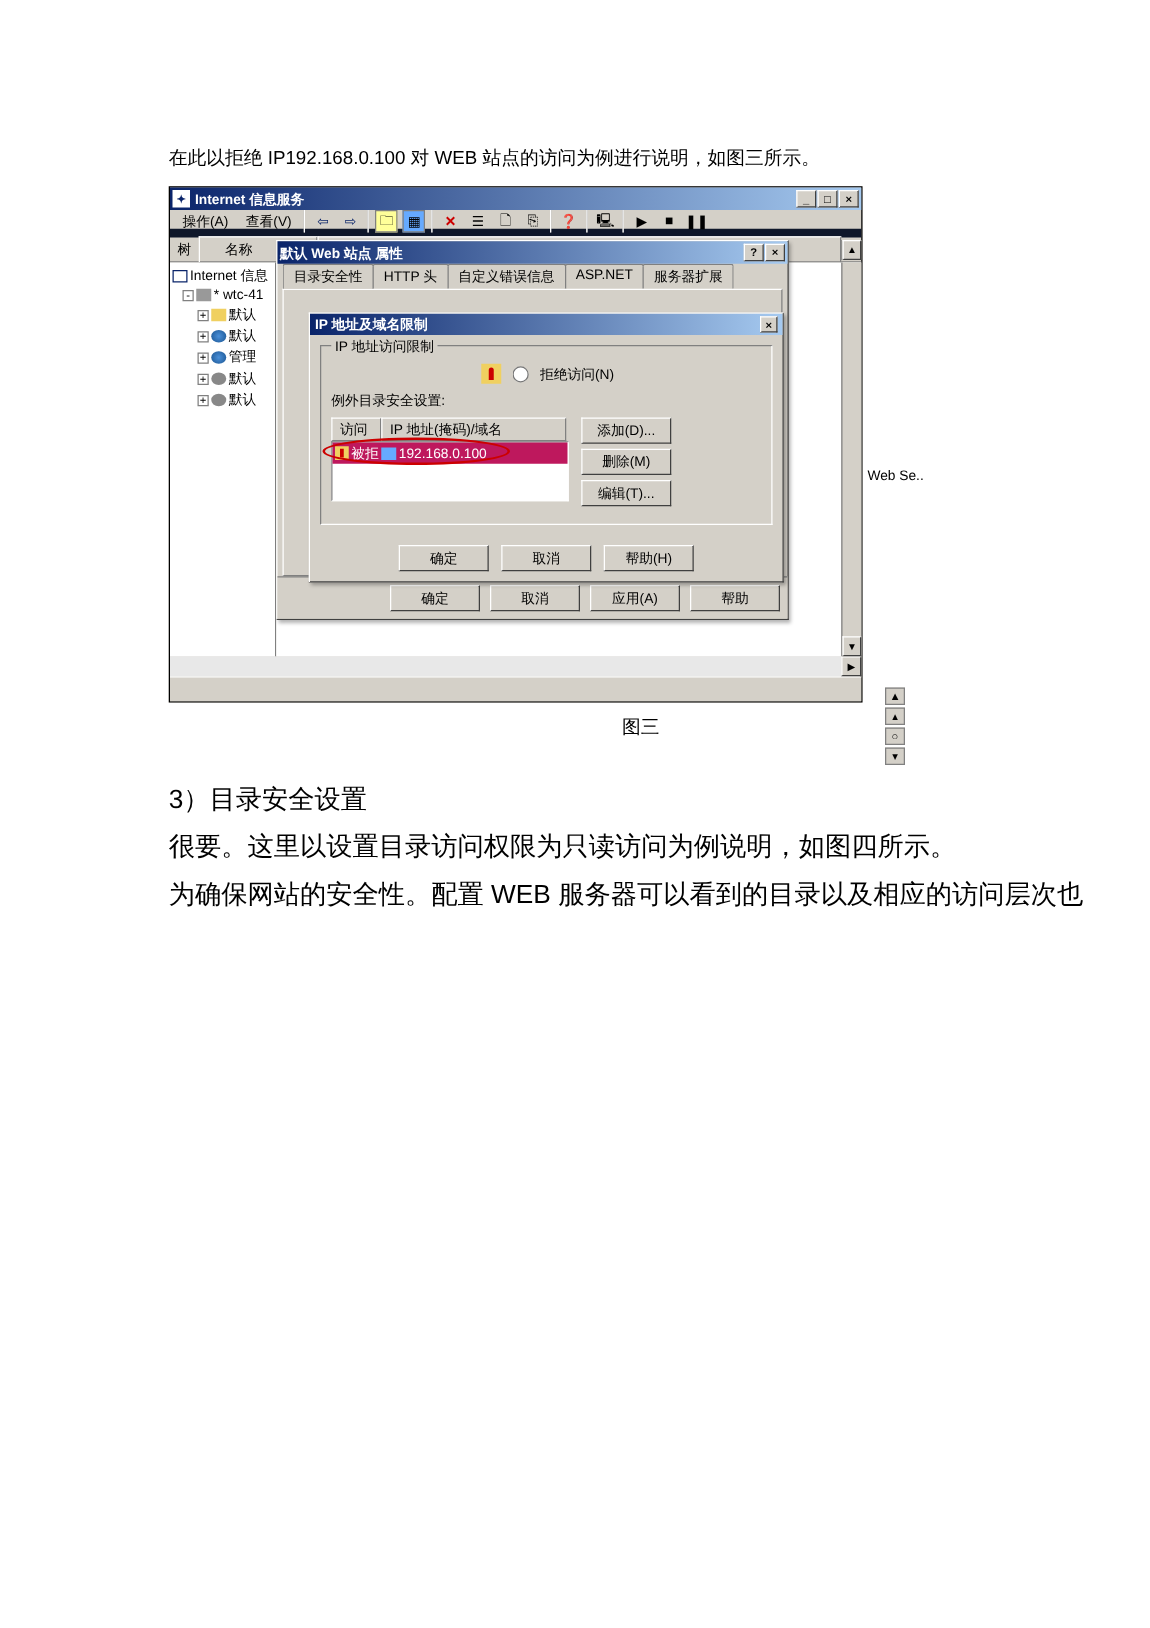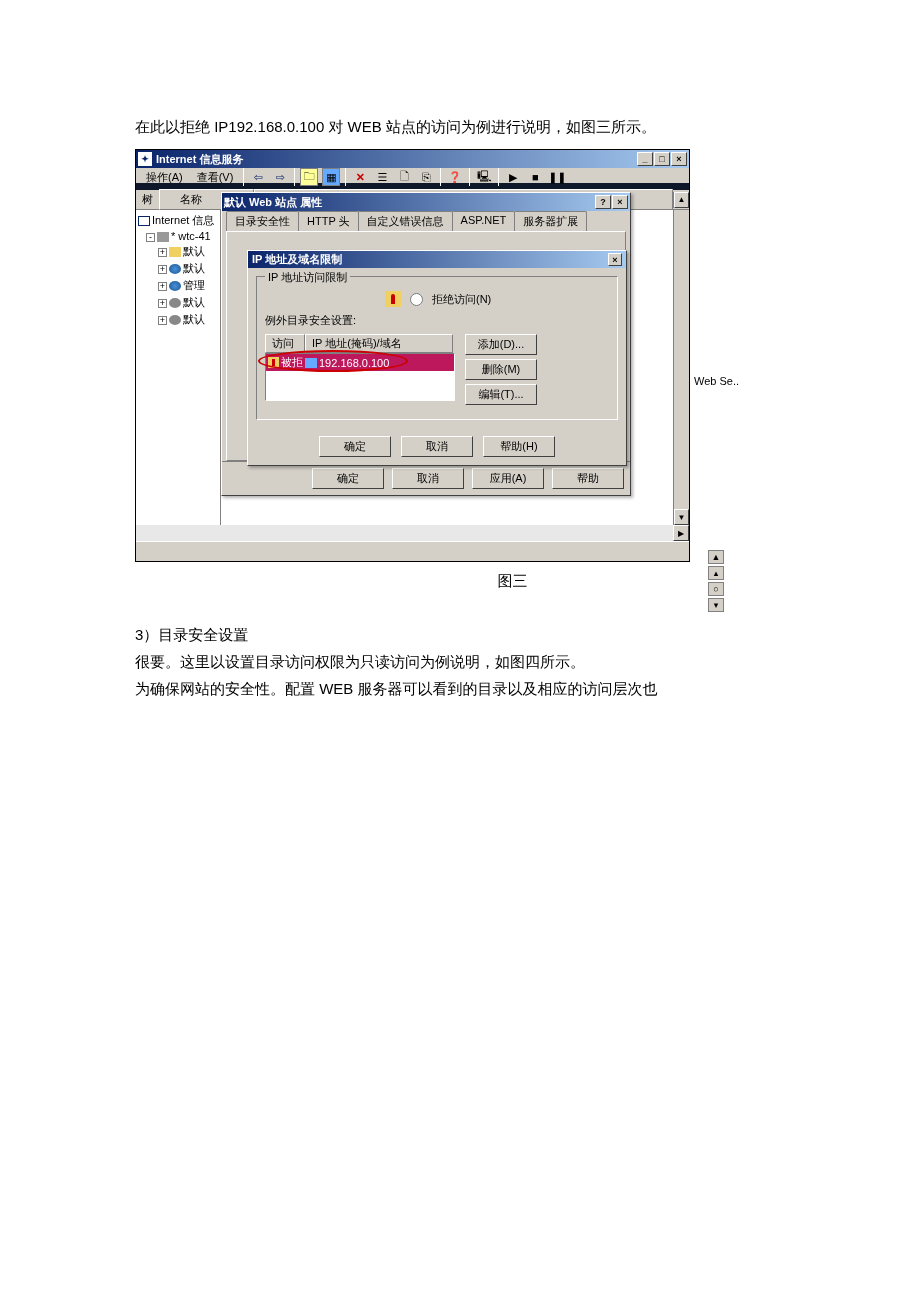--- a/index.html
+++ b/index.html
@@ -77,21 +77,21 @@
   .bottombtns{display:flex;gap:8px;justify-content:flex-end;padding:6px;background:#d4d0c8;border-top:1px solid #808080}
   
   .status{height:20px;background:#d4d0c8;border-top:1px solid #fff}
   
   .pager{position:absolute;right:-35px;top:400px;display:flex;flex-direction:column;gap:2px}
   .pager .pb{width:16px;height:14px;background:#d4d0c8;border:1px solid #808080;font-size:9px;display:flex;align-items:center;justify-content:center}
   
   .side-label{position:absolute;right:-50px;top:165px;font-size:11px}
   
   .caption{text-align:center;font-size:15px;margin:10px 0 30px}
-  .sect{font-size:15px;line-height:1.8}
+  .sect{font-size:21px;line-height:1.8}
   
   .sbv{width:16px;background:#d4d0c8;border-left:1px solid #808080;position:absolute;right:0;top:0;bottom:0}
   .sbv .arr{height:16px;background:#d4d0c8;border:1px solid #fff;border-right-color:#404040;border-bottom-color:#404040;font-size:8px;display:flex;align-items:center;justify-content:center}
   .sbh{height:16px;background:#d4d0c8;display:flex;align-items:center}
   .sbh .track{flex:1;background:#e8e8e8;height:16px}
   .sbh .arr{width:16px;height:16px;background:#d4d0c8;border:1px solid #fff;border-right-color:#404040;border-bottom-color:#404040;font-size:8px;display:flex;align-items:center;justify-content:center}
 </style>
 </head>
 <body>
 

